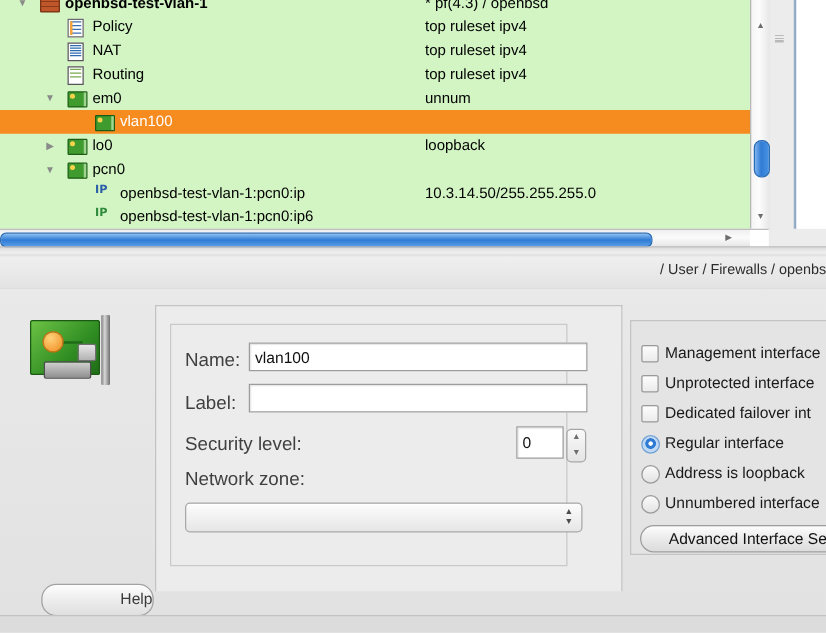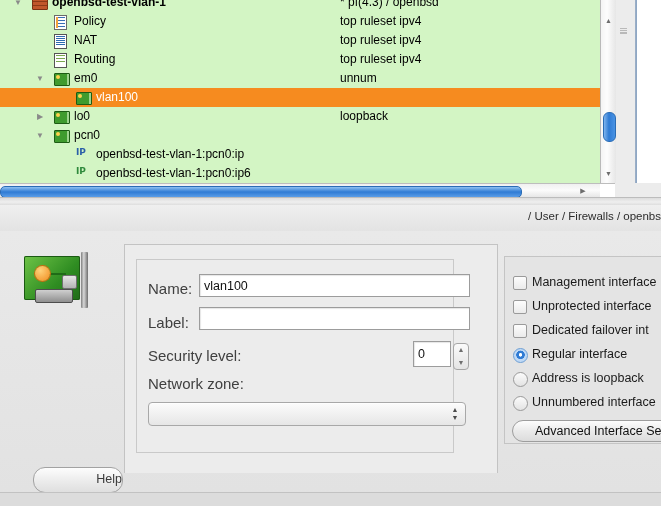--- a/index.html
+++ b/index.html
@@ -233,20 +233,21 @@
             </span>
             <span class="lbl" style="left:74px">pcn0</span>
             <span class="col2"></span>
           </div>
           <div class="row">
             <span class="twisty" style="left:56px"></span>
             <span class="ic-wrap" style="position:absolute;left:76px;width:16px;height:19px;">
               <span class="ic ic-ip">IP</span>
             </span>
             <span class="lbl" style="left:96px">openbsd-test-vlan-1:pcn0:ip</span>
+            <span class="col2">10.3.14.50/255.255.255.0</span>
           </div>
           <div class="row">
             <span class="twisty" style="left:56px"></span>
             <span class="ic-wrap" style="position:absolute;left:76px;width:16px;height:19px;">
               <span class="ic ic-ip v6">IP</span>
             </span>
             <span class="lbl" style="left:96px">openbsd-test-vlan-1:pcn0:ip6</span>
           </div>
         </div>
     </div>

